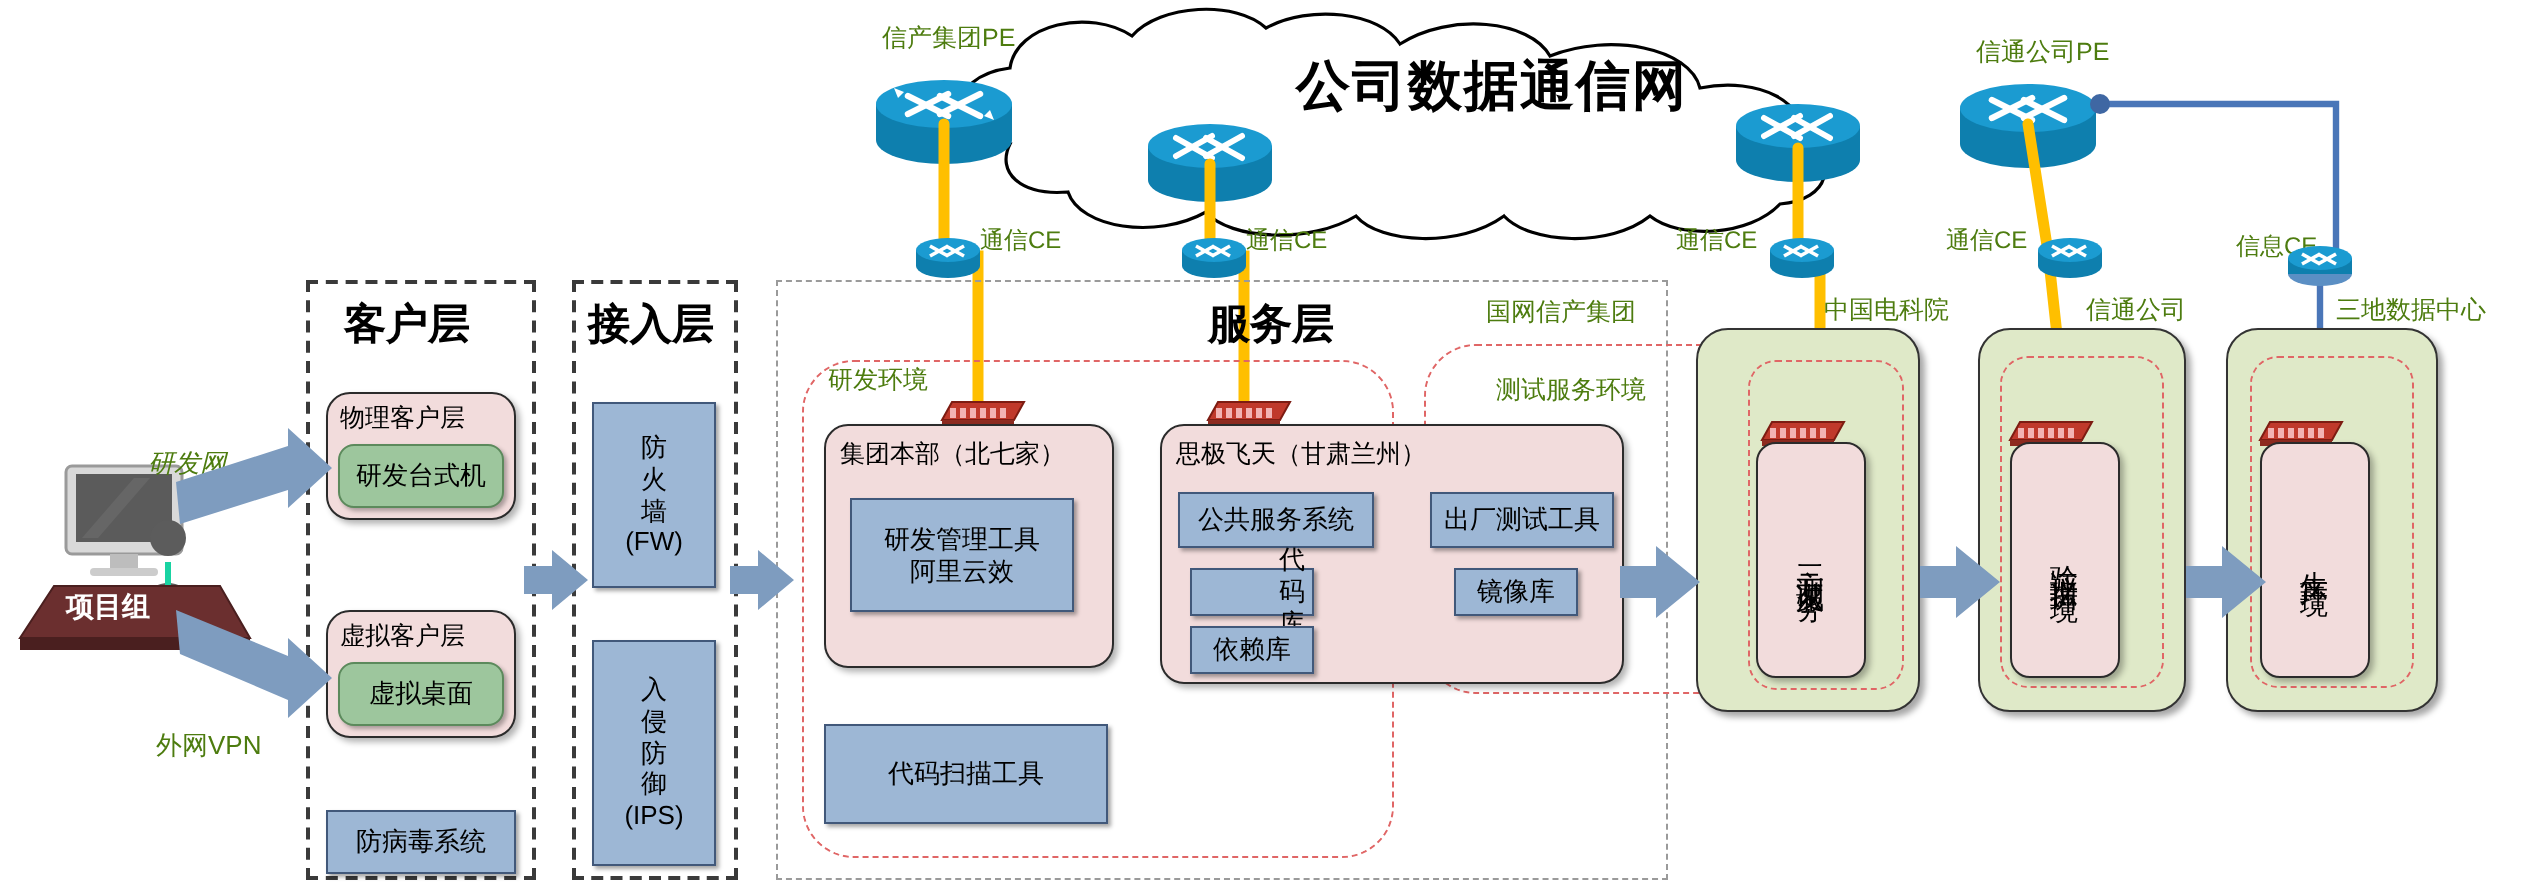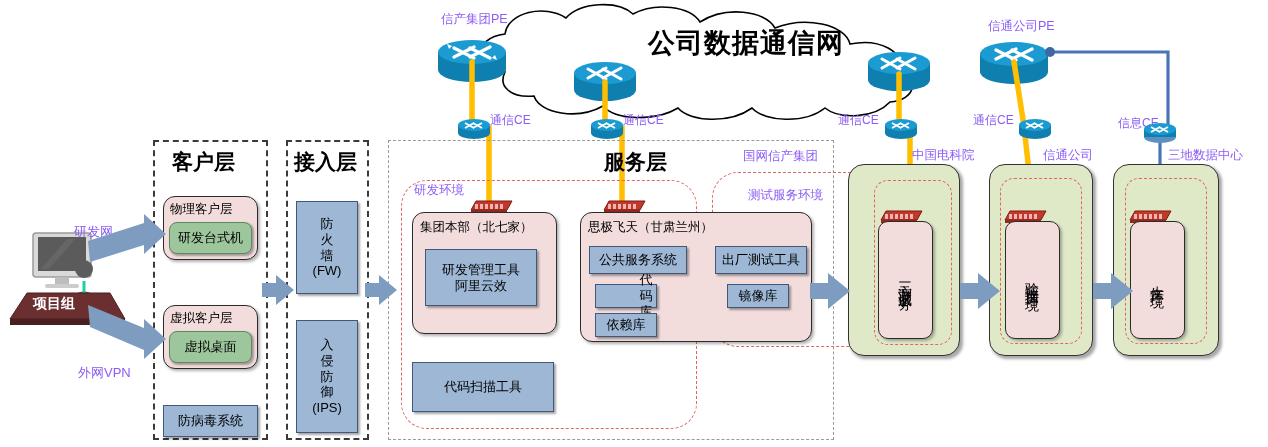--- a/index.html
+++ b/index.html
@@ -1,20 +1,20 @@
 <!DOCTYPE html>
 <html><head>
 <meta charset="utf-8">
 <style>
   html,body{margin:0;padding:0;background:#ffffff;}
   body{width:1268px;height:447px;position:relative;overflow:hidden;
        font-family:"Liberation Sans","DejaVu Sans",sans-serif;color:#000;}
   .abs{position:absolute;}
   
-  .lbl{position:absolute;font-size:12px;line-height:1.15;white-space:nowrap;color:#8b5cf6;}
+  .lbl{position:absolute;font-size:12px;line-height:1.15;white-space:nowrap;color:#4d7c0f;}
   .lbl-b{font-weight:bold;}
   .cloud-title{position:absolute;font-size:27px;font-weight:bold;letter-spacing:1px;white-space:nowrap;}
   .zone-title{position:absolute;font-size:21px;font-weight:bold;white-space:nowrap;}
   
   .zone{position:absolute;border:2px dashed #3a3a3a;box-sizing:border-box;background:transparent;}
   .zone-gray{position:absolute;border:1.5px dashed #9a9a9a;box-sizing:border-box;}
   .zone-red{position:absolute;border:1.5px dashed #e06666;box-sizing:border-box;border-radius:26px;}
   
   .bluebox{position:absolute;box-sizing:border-box;background:#9db7d5;
            border:1.5px solid #41587a;display:flex;align-items:center;justify-content:center;
@@ -331,21 +331,21 @@
 
   <circle cx="79" cy="44" r="9" fill="#5c5c5c"></circle>
   <path d="M66,80 C66,62 92,62 92,80 Z" fill="#5c5c5c"></path>
   <path d="M79,56 L79,72" stroke="#19d3a2" stroke-width="3"></path>
 
   <polygon points="22,68 105,68 120,94 5,94" fill="#6b2f2f" stroke="#4a1f1f" stroke-width="1"></polygon>
   <polygon points="5,94 120,94 120,100 5,100" fill="#4a1f1f"></polygon>
 </svg>
 <div class="lbl lbl-b" style="left:33px;top:295px;color:#ffffff;font-size:14px;font-weight:bold;">项目组</div>
 
-<div class="lbl" style="left:74px;top:225px;font-size:13px;">研发网</div>
+<div class="lbl" style="left:74px;top:225px;font-size:13px;font-style:italic;">研发网</div>
 <div class="lbl" style="left:78px;top:366px;font-size:13px;">外网VPN</div>
 
 <svg class="abs" style="left:0;top:0;width:1268px;height:447px;pointer-events:none;">
 
   <g>
     <polygon points="88,241 144,223 144,214 166,234 144,254 144,245 90,262" fill="#7e9cbf"></polygon>
   </g>
 
   <g>
     <polygon points="88,305 144,328 144,319 166,339 144,359 144,350 90,327" fill="#7e9cbf"></polygon>

